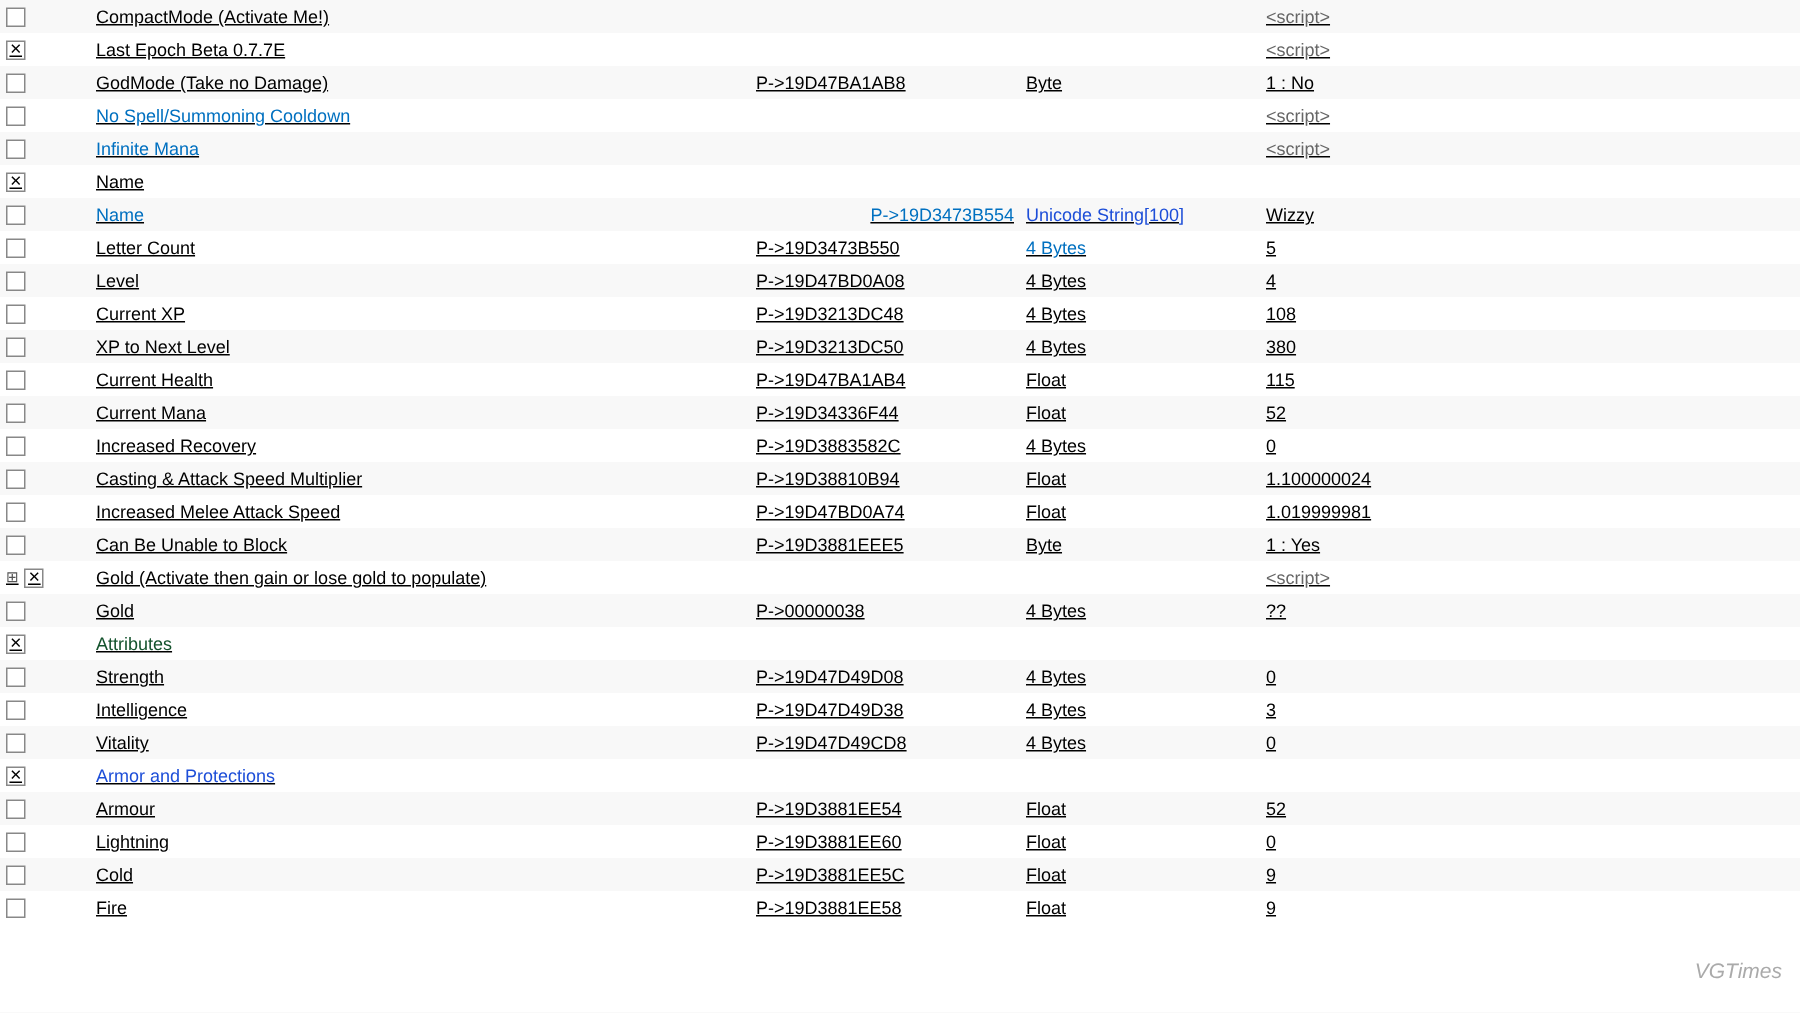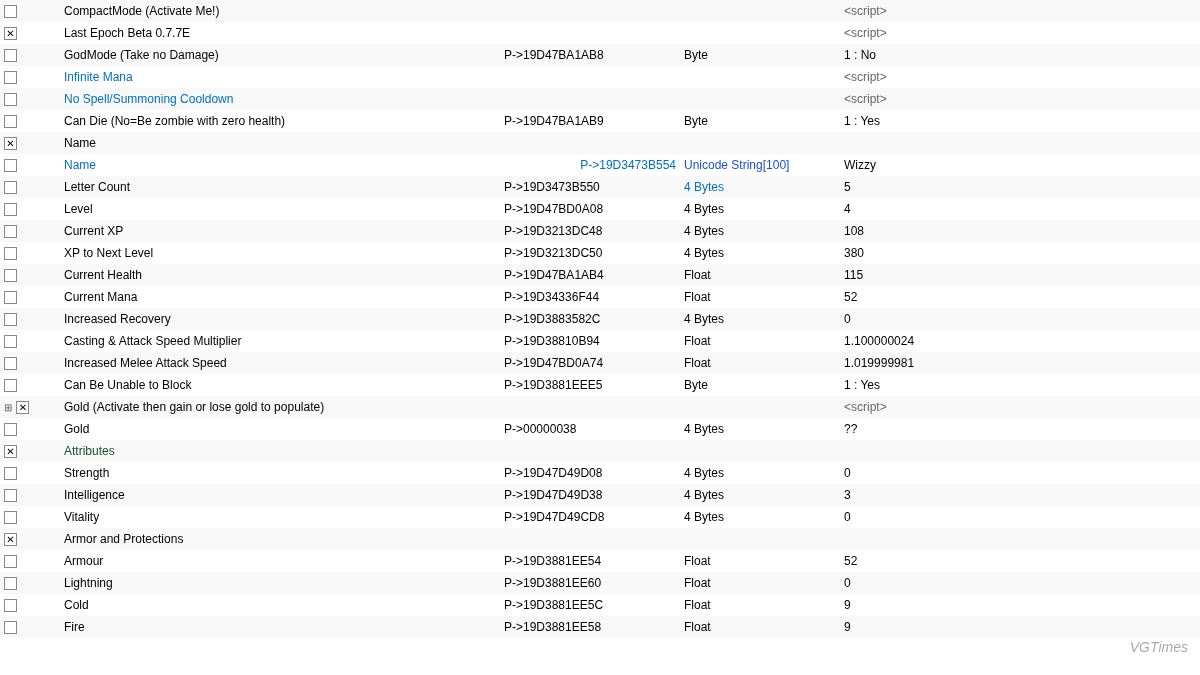--- a/index.html
+++ b/index.html
@@ -22,21 +22,21 @@
       width: 100%;
       border-collapse: collapse;
       table-layout: fixed;
     }
     col.col-check { width: 60px; }
     col.col-name { width: 440px; }
     col.col-addr { width: 180px; }
     col.col-type { width: 160px; }
     col.col-val { width: 360px; }
 
-    tr { height: 20px; }
+    tr { height: 20px; text-decoration: underline; }
     td {
       padding: 1px 4px;
       border: none;
       white-space: nowrap;
       overflow: hidden;
       text-overflow: ellipsis;
       vertical-align: middle;
     }
     tr:nth-child(odd) { background: #f8f8f8; }
     tr:nth-child(even) { background: #ffffff; }
@@ -122,46 +122,35 @@
           <td>P-&gt;19D47BA1AB8</td>
           <td>Byte</td>
           <td>1 : No</td>
         </tr>
         <tr>
           <td>
             <div class="cell-check">
               <div class="checkbox"></div>
             </div>
           </td>
+          <td style="color: rgb(0, 112, 192);">No Spell/Summoning Cooldown</td>
+          <td></td>
+          <td></td>
+          <td style="color: rgb(102, 102, 102);">&lt;script&gt;</td>
+        </tr>
+        <tr>
+          <td>
+            <div class="cell-check">
+              <div class="checkbox"></div>
+            </div>
+          </td>
           <td style="color: rgb(0, 112, 192);">Infinite Mana</td>
           <td></td>
           <td></td>
           <td style="color: rgb(102, 102, 102);">&lt;script&gt;</td>
-        </tr>
-        <tr>
-          <td>
-            <div class="cell-check">
-              <div class="checkbox"></div>
-            </div>
-          </td>
-          <td style="color: rgb(0, 112, 192);">No Spell/Summoning Cooldown</td>
-          <td></td>
-          <td></td>
-          <td style="color: rgb(102, 102, 102);">&lt;script&gt;</td>
-        </tr>
-        <tr>
-          <td>
-            <div class="cell-check">
-              <div class="checkbox"></div>
-            </div>
-          </td>
-          <td>Can Die (No=Be zombie with zero health)</td>
-          <td>P-&gt;19D47BA1AB9</td>
-          <td>Byte</td>
-          <td>1 : Yes</td>
         </tr>
         <tr>
           <td>
             <div class="cell-check">
               <div class="checkbox checked"></div>
             </div>
           </td>
           <td>Name</td>
           <td></td>
           <td></td>
@@ -354,21 +343,21 @@
           <td>P-&gt;19D47D49CD8</td>
           <td>4 Bytes</td>
           <td>0</td>
         </tr>
         <tr>
           <td>
             <div class="cell-check">
               <div class="checkbox checked"></div>
             </div>
           </td>
-          <td style="color: #000000;">Armor and Protections</td>
+          <td style="color: #1d4ed8;">Armor and Protections</td>
           <td></td>
           <td></td>
           <td></td>
         </tr>
         <tr>
           <td>
             <div class="cell-check">
               <div class="checkbox"></div>
             </div>
           </td>

